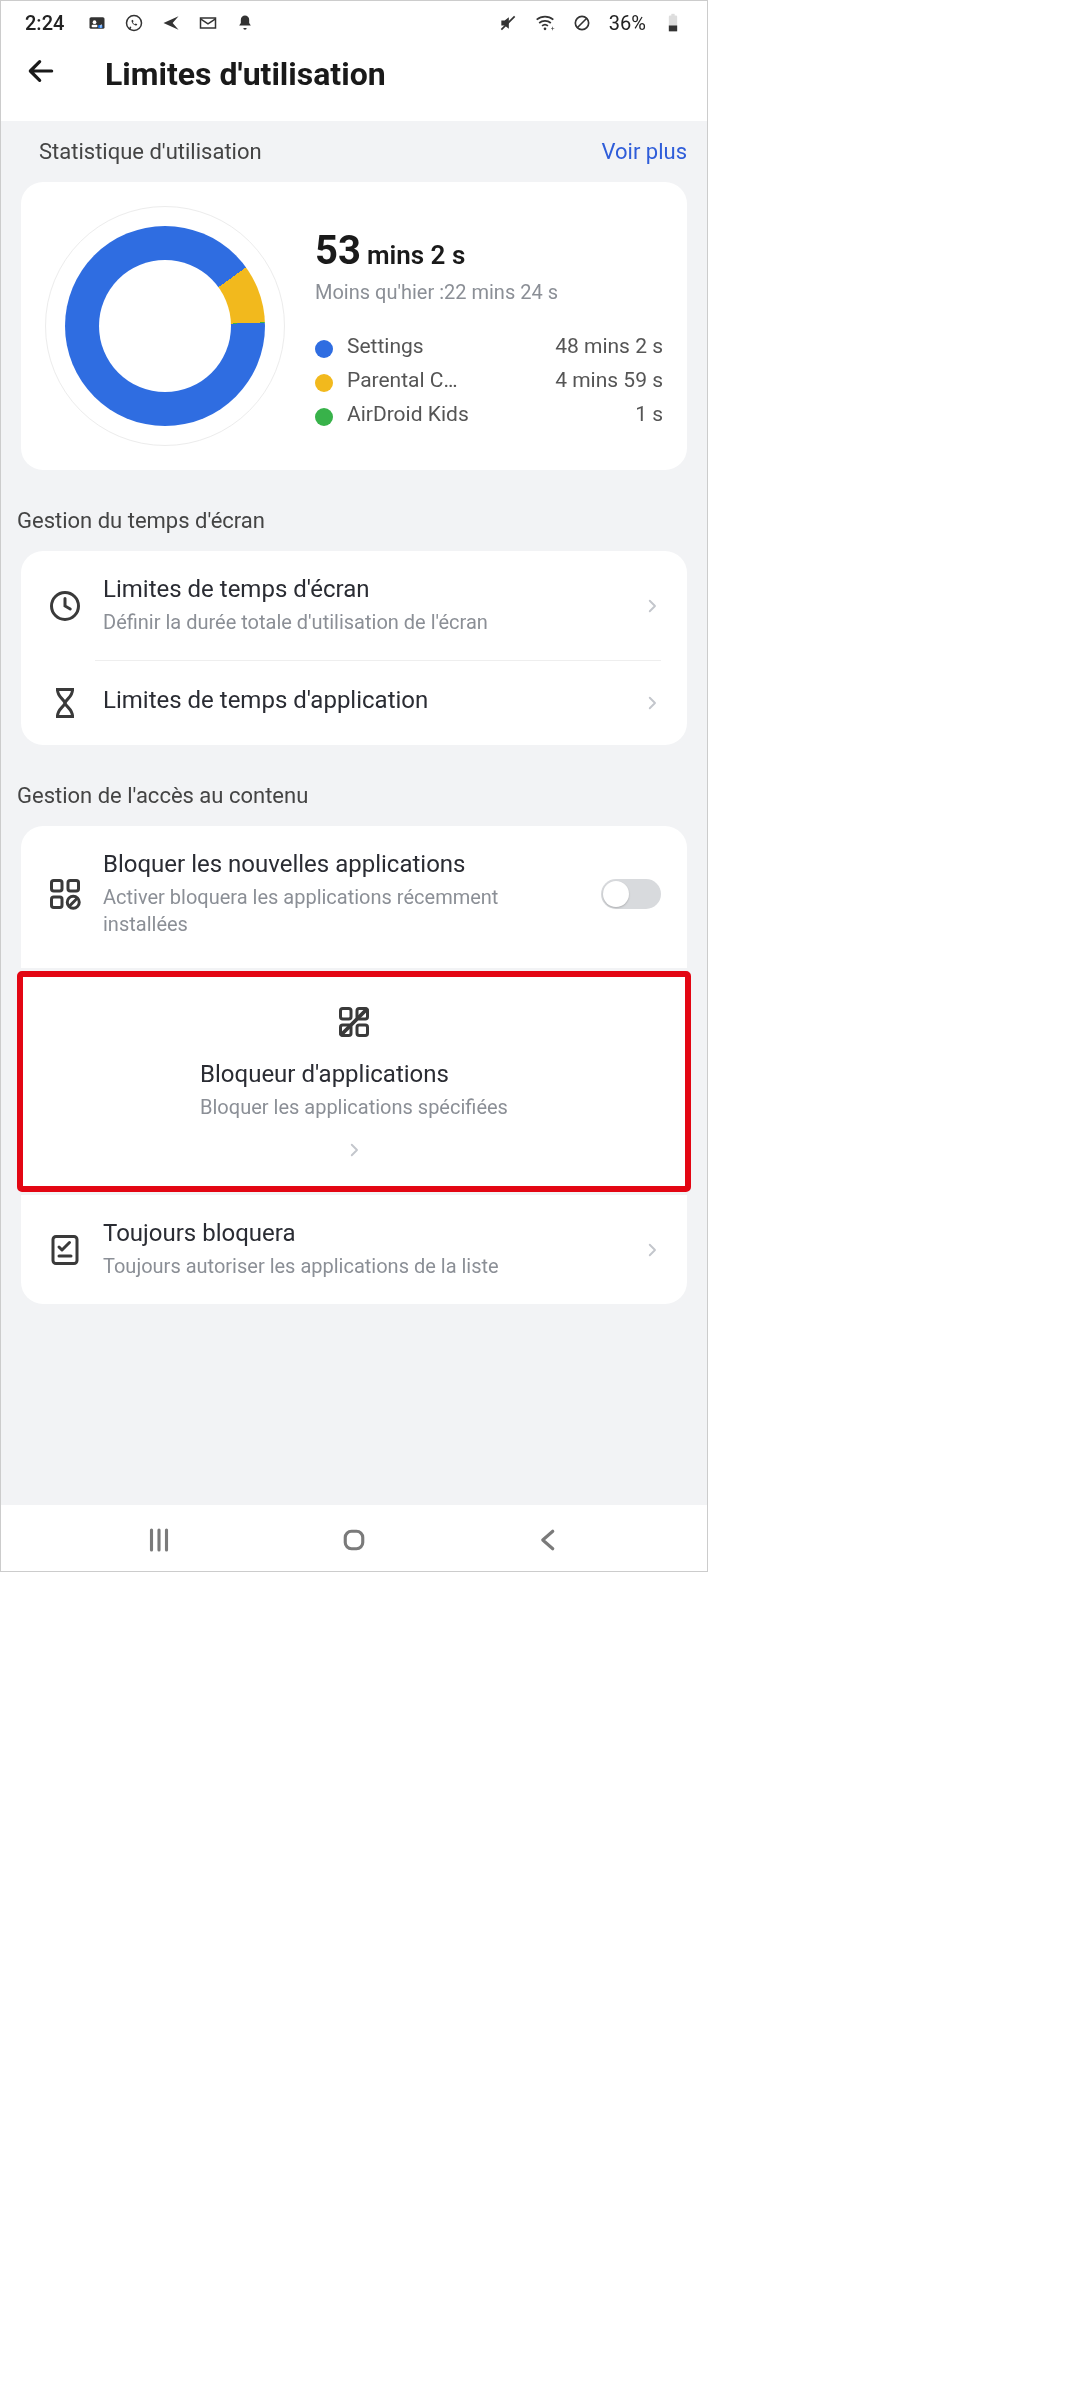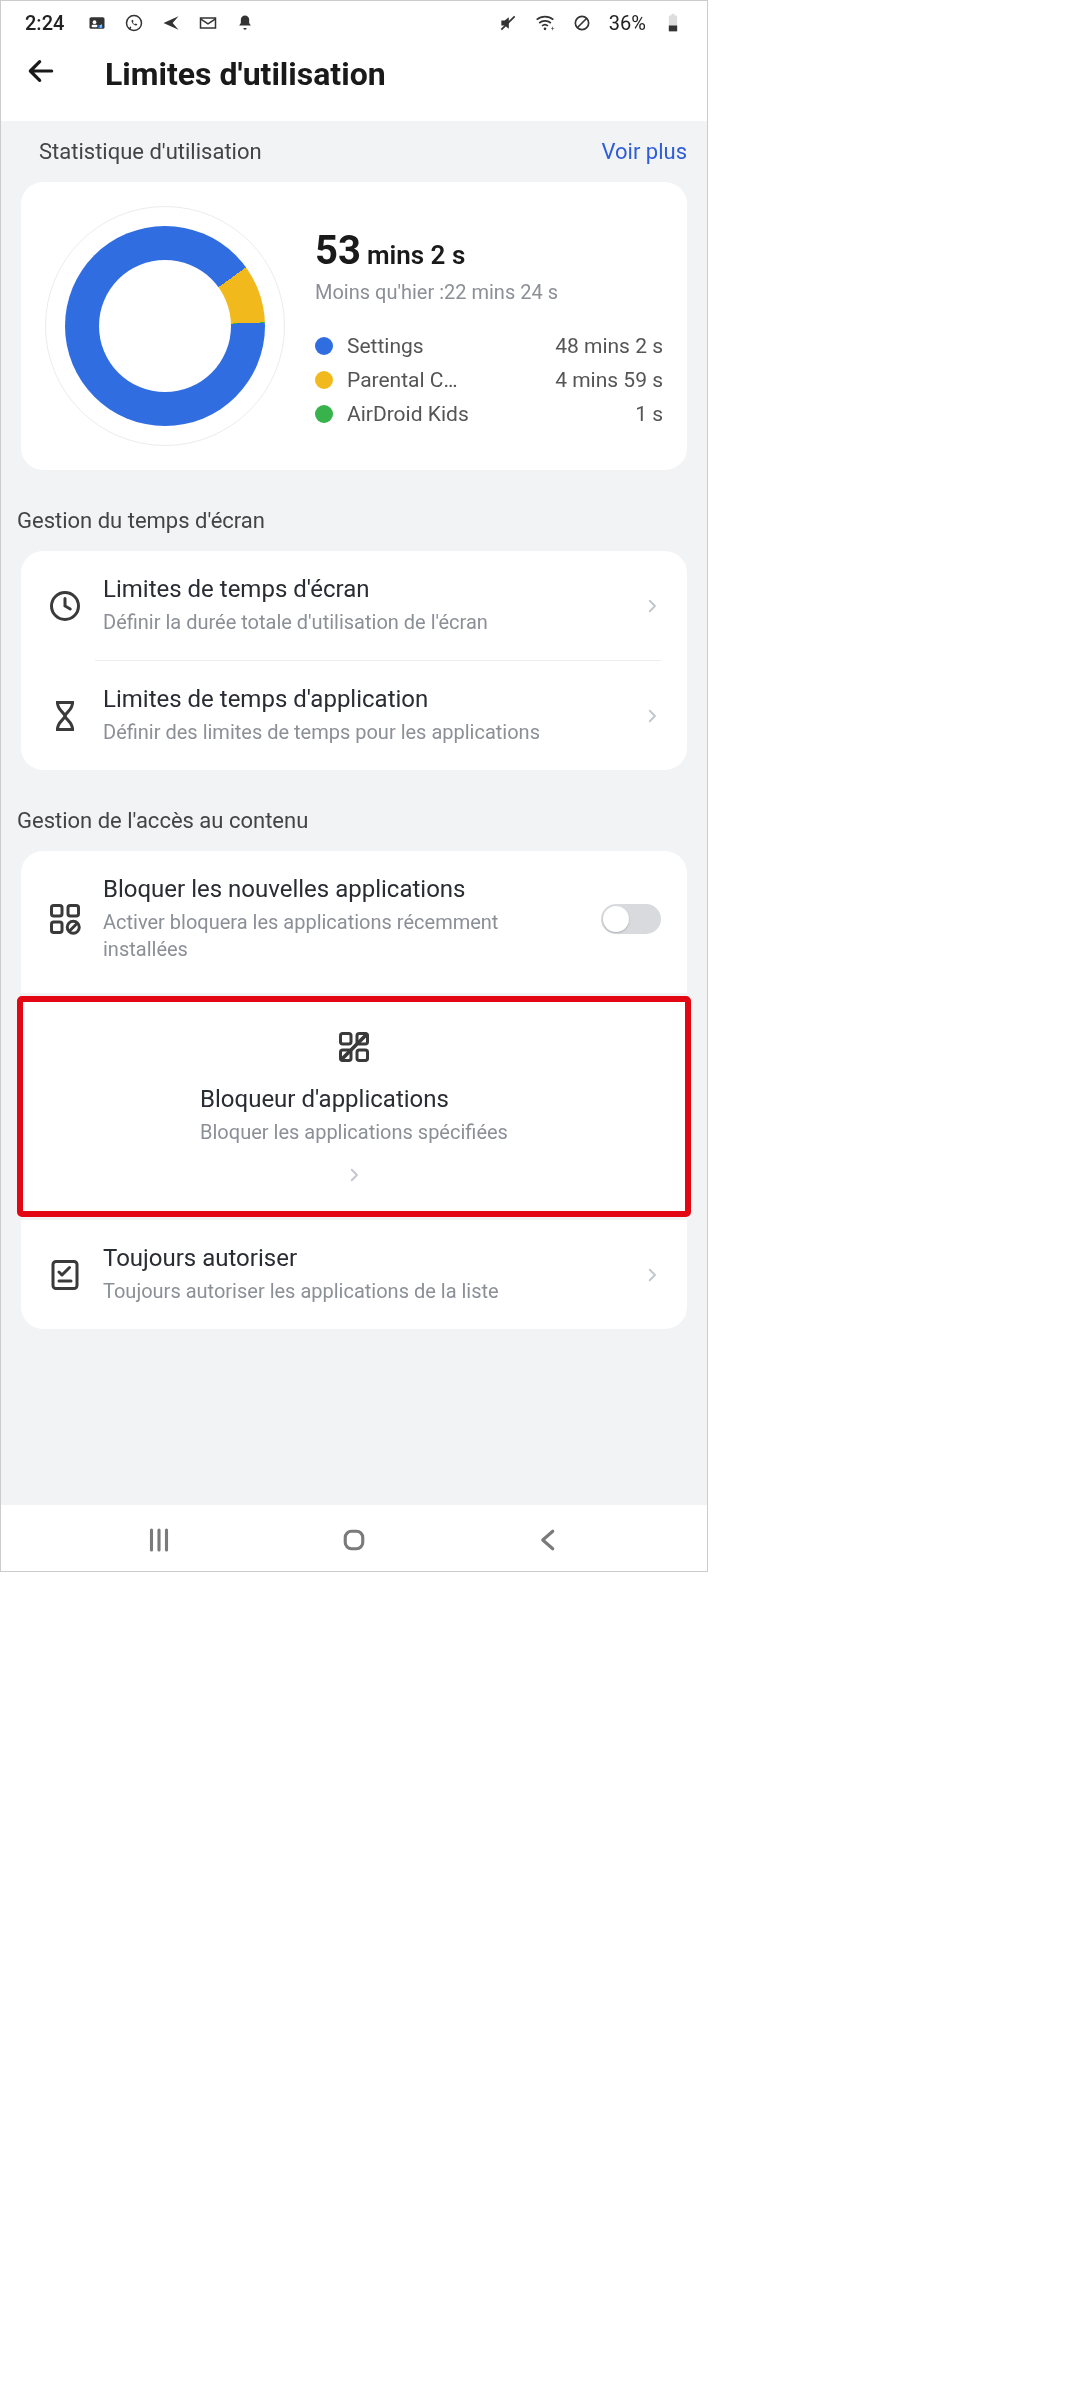--- a/index.html
+++ b/index.html
@@ -44,21 +44,21 @@
   }
   .donut-hole {
     position:absolute; left:54px; top:54px; width:132px; height:132px;
     border-radius:50%; background:#fff;
   }
   .stats-text { flex:1; }
   .total-time { font-size: 26px; color:#1a1a1a; display:flex; align-items: baseline; gap:6px; margin-bottom:6px;}
   .total-time .big { font-size: 40px; font-weight: 700; }
   .compare { color:#8b8f96; font-size:20px; margin-bottom:30px; }
   .app-list { display:flex; flex-direction:column; gap:10px; }
-  .app-row { display:flex; align-items:center; font-size:21px; }
+  .app-row { display:flex; align-items:flex-end; font-size:21px; }
   .dot { width:18px; height:18px; border-radius:50%; margin-right:14px; flex-shrink:0;}
   .app-name { color:#555; flex:1; white-space:nowrap; overflow:hidden; text-overflow:ellipsis; margin-right:10px;}
   .app-time { color:#555; }
   .group-title { padding: 14px 20px 18px 16px; font-size:22px; color:#444;}
   .list-card { background:#fff; border-radius:22px; margin:0 20px 24px; }
   .list-item {
     display:flex; align-items:center; padding: 24px 26px 24px 26px; gap: 20px;
   }
   .divider-inner { height:1px; background:#eee; margin-left:74px; margin-right:26px; }
   .item-icon { width:36px; height:36px; flex-shrink:0; color:#3a3a3a; }
@@ -202,21 +202,20 @@
             <path d="M9 5l7 7-7 7" fill="none" stroke="currentColor" stroke-width="2.5" stroke-linecap="round" stroke-linejoin="round"></path>
           </svg>
       </div>
       <div class="divider-inner"></div>
       <div class="list-item">
         <svg class="item-icon" viewBox="0 0 24 24">
             <path d="M6 3h12M6 21h12M7 3c0 5 4 6 5 9-1 3-5 4-5 9M17 3c0 5-4 6-5 9 1 3 5 4 5 9" fill="none" stroke="#3a3a3a" stroke-width="2" stroke-linejoin="round"></path>
           </svg>
         <div class="item-body">
           <div class="item-title">Limites de temps d'application</div>
-          <div class="item-sub">Définir des limites de temps pour les applications</div>
         </div>
         <svg class="chevron" viewBox="0 0 24 24">
             <path d="M9 5l7 7-7 7" fill="none" stroke="currentColor" stroke-width="2.5" stroke-linecap="round" stroke-linejoin="round"></path>
           </svg>
       </div>
     </div>
 
     <div class="group-title">Gestion de l'accès au contenu</div>
     <div class="list-card" style="margin-bottom:6px; border-bottom-left-radius:0; border-bottom-right-radius:0; padding-bottom:6px;">
       <div class="list-item">
@@ -258,21 +257,21 @@
     </div>
 
     <div class="list-card" style="margin-top:6px; border-top-left-radius:0; border-top-right-radius:0;">
       <div class="list-item">
         <svg class="item-icon" viewBox="0 0 24 24">
           <rect x="4" y="3" width="16" height="18" rx="2" fill="none" stroke="#3a3a3a" stroke-width="2"></rect>
           <path d="M8 10l2 2 5-5" fill="none" stroke="#3a3a3a" stroke-width="2" stroke-linecap="round" stroke-linejoin="round"></path>
           <line x1="8" y1="16" x2="16" y2="16" stroke="#3a3a3a" stroke-width="2" stroke-linecap="round"></line>
         </svg>
         <div class="item-body">
-          <div class="item-title">Toujours autoriser</div>
+          <div class="item-title">Toujours bloquera</div>
           <div class="item-sub">Toujours autoriser les applications de la liste</div>
         </div>
         <svg class="chevron" viewBox="0 0 24 24">
             <path d="M9 5l7 7-7 7" fill="none" stroke="currentColor" stroke-width="2.5" stroke-linecap="round" stroke-linejoin="round"></path>
           </svg>
       </div>
     </div>
   </div>
 
   <div class="nav-bar">

